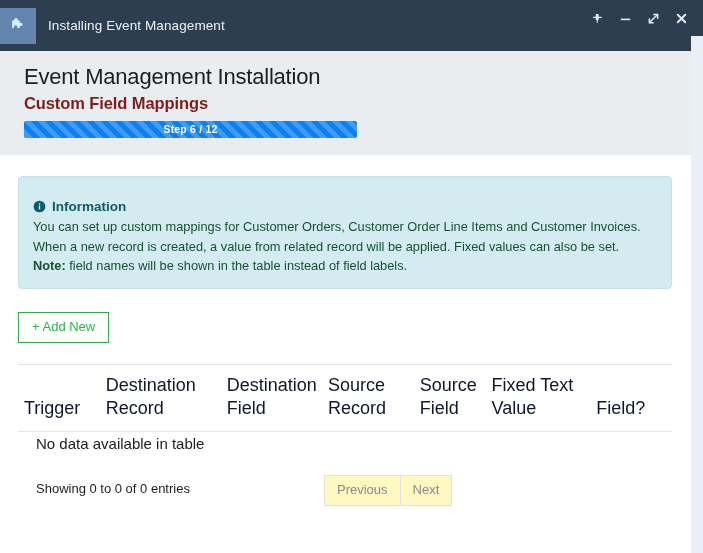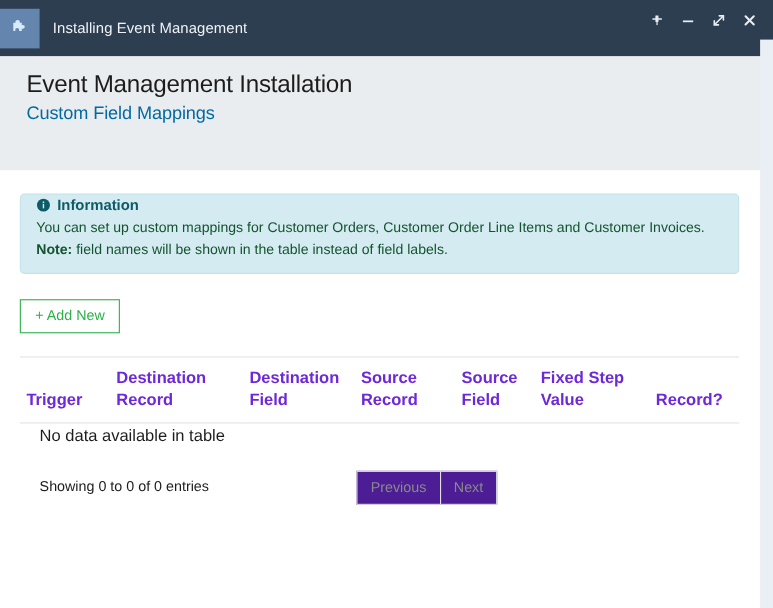--- a/index.html
+++ b/index.html
@@ -81,22 +81,22 @@
   .page-title {
     font-size: 22px;
     color: #1c1c1c;
     font-weight: 400;
     line-height: 1.12;
     letter-spacing: -0.2px;
     margin: 0;
   }
   .page-subtitle {
     font-size: 16.5px;
-    color: #0369a1;
-    font-weight: 400;
+    color: #7f1d1d;
+    font-weight: 700;
     margin: 4px 0 8px 0;
     letter-spacing: -0.1px;
   }
   .progress-wrap {
     width: 333px;
     height: 17px;
     background: #e3e7ea;
     border-radius: 2px;
     overflow: hidden;
   }
@@ -129,21 +129,21 @@
   }
 
   
   .alert-info {
     margin-top: 21px;
     margin-left: 2px;
     margin-right: 11px;
     background: #d3ebf1;
     border: 1px solid #c4e3eb;
     border-radius: 4px;
-    padding: 2px 14px 12px 14px;
+    padding: 22px 14px 12px 14px;
     color: #0e5b68;
     box-sizing: border-box;
   }
   .alert-title {
     font-size: 13.5px;
     font-weight: 700;
     display: flex;
     align-items: center;
     gap: 6px;
     margin-bottom: 3px;
@@ -181,23 +181,23 @@
     margin-top: 21px;
     margin-left: 2px;
     margin-right: 11px;
   }
   table.data-table {
     width: 100%;
     border-collapse: collapse;
     table-layout: fixed;
   }
   table.data-table thead th {
-    font-size: 15px;
-    font-weight: 700;
-    color: #6d28d9;
+    font-size: 18px;
+    font-weight: 400;
+    color: #0f172a;
     text-align: left;
     vertical-align: bottom;
     padding: 9px 6px 11px 6px;
     border-top: 1px solid #e3e3e3;
     border-bottom: 1px solid #e3e3e3;
     line-height: 1.28;
   }
   table.data-table tbody td {
     font-size: 15px;
     color: #1c1c1c;
@@ -220,21 +220,21 @@
     color: #1c1c1c;
   }
   .pagination {
     position: absolute;
     left: 288px;
     top: -6px;
     display: flex;
   }
   .page-btn {
     border: 1px solid #e0e0e0;
-    background: #4c1d95;
+    background: #fef9c3;
     color: #8a8a8a;
     font-size: 13px;
     padding: 7px 12px 8px 12px;
     cursor: pointer;
     line-height: 1.1;
   }
   .page-btn + .page-btn { border-left: none; }
 
   
   .scroll-track {
@@ -290,37 +290,41 @@
             <line x1="12" y1="4" x2="4" y2="12"></line>
           </g>
         </svg>
       </div>
     </div>
   </div>
 
   <div class="header-band">
     <h1 class="page-title">Event Management Installation</h1>
     <div class="page-subtitle">Custom Field Mappings</div>
+    <div class="progress-wrap">
+      <div class="progress-bar">Step 6 / 12</div>
+    </div>
   </div>
 
   <div class="body-area">
 
     
     <div class="alert-info">
       <div class="alert-title">
         <span class="info-badge">
           <svg width="13" height="13" viewBox="0 0 16 16">
             <circle cx="8" cy="8" r="7.2" fill="#0e5b68"></circle>
             <rect x="7.2" y="6.6" width="1.6" height="5.0" fill="#d3ebf1"></rect>
             <rect x="7.2" y="3.9" width="1.6" height="1.8" fill="#d3ebf1"></rect>
           </svg>
         </span>
         <span>Information</span>
       </div>
       <div class="alert-line">You can set up custom mappings for Customer Orders, Customer Order Line Items and Customer Invoices.</div>
+      <div class="alert-line">When a new record is created, a value from related record will be applied. Fixed values can also be set.</div>
       <div class="alert-line"><b>Note:</b><span> field names will be shown in the table instead of field labels.</span></div>
     </div>
 
     
     <button class="btn-add">+ Add New</button>
 
     
     <div class="table-block">
       <table class="data-table">
         <colgroup>
@@ -332,22 +336,22 @@
           <col style="width:16%">
           <col style="width:12.5%">
         </colgroup>
         <thead>
           <tr>
             <th>Trigger</th>
             <th>Destination Record</th>
             <th>Destination Field</th>
             <th>Source Record</th>
             <th>Source Field</th>
-            <th>Fixed Step Value</th>
-            <th>Record?</th>
+            <th>Fixed Text Value</th>
+            <th>Field?</th>
           </tr>
         </thead>
         <tbody>
           <tr>
             <td colspan="7">No data available in table</td>
           </tr>
         </tbody>
       </table>
     </div>
 

